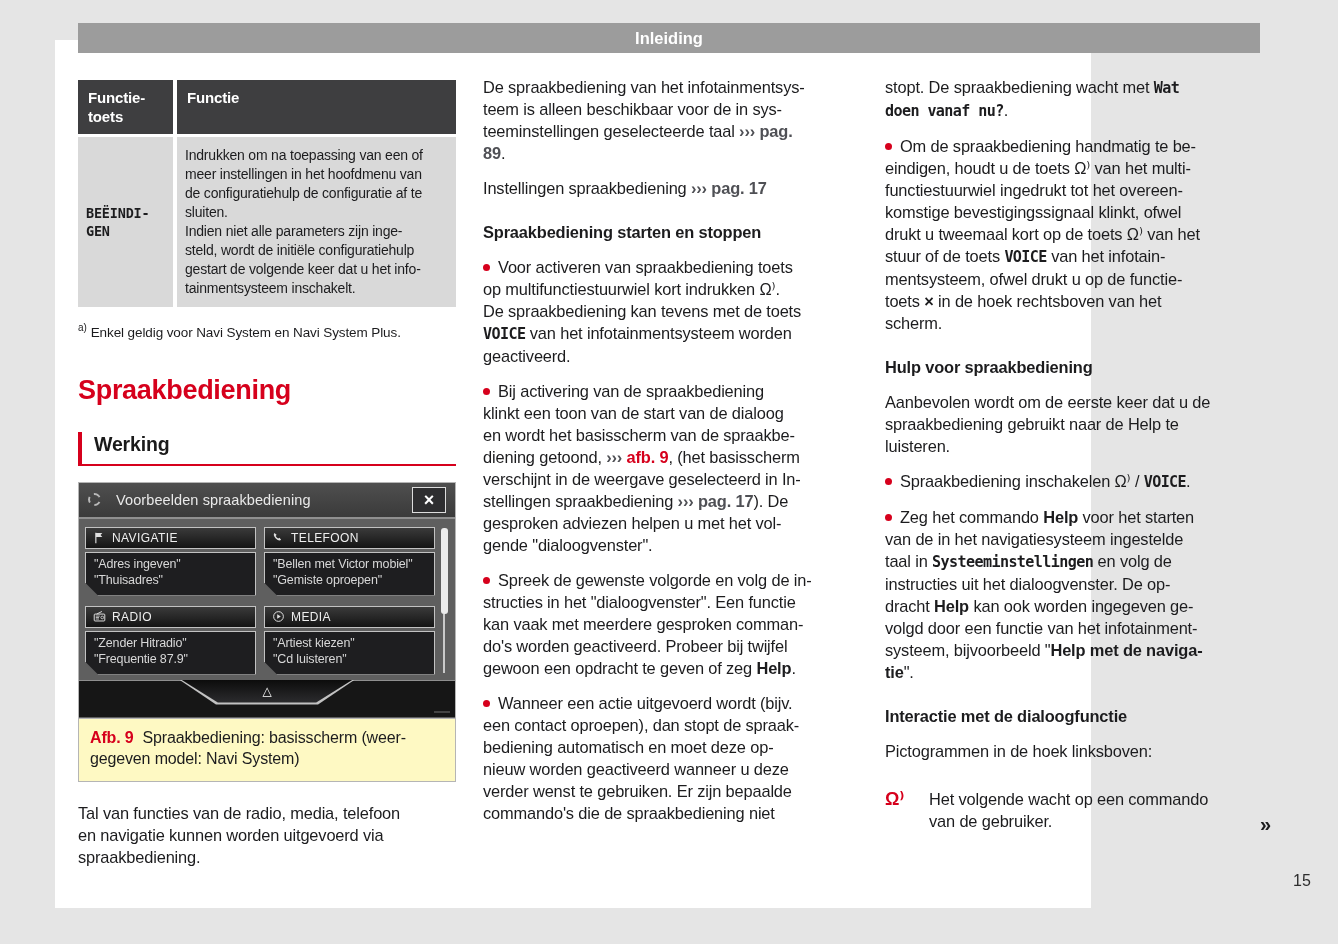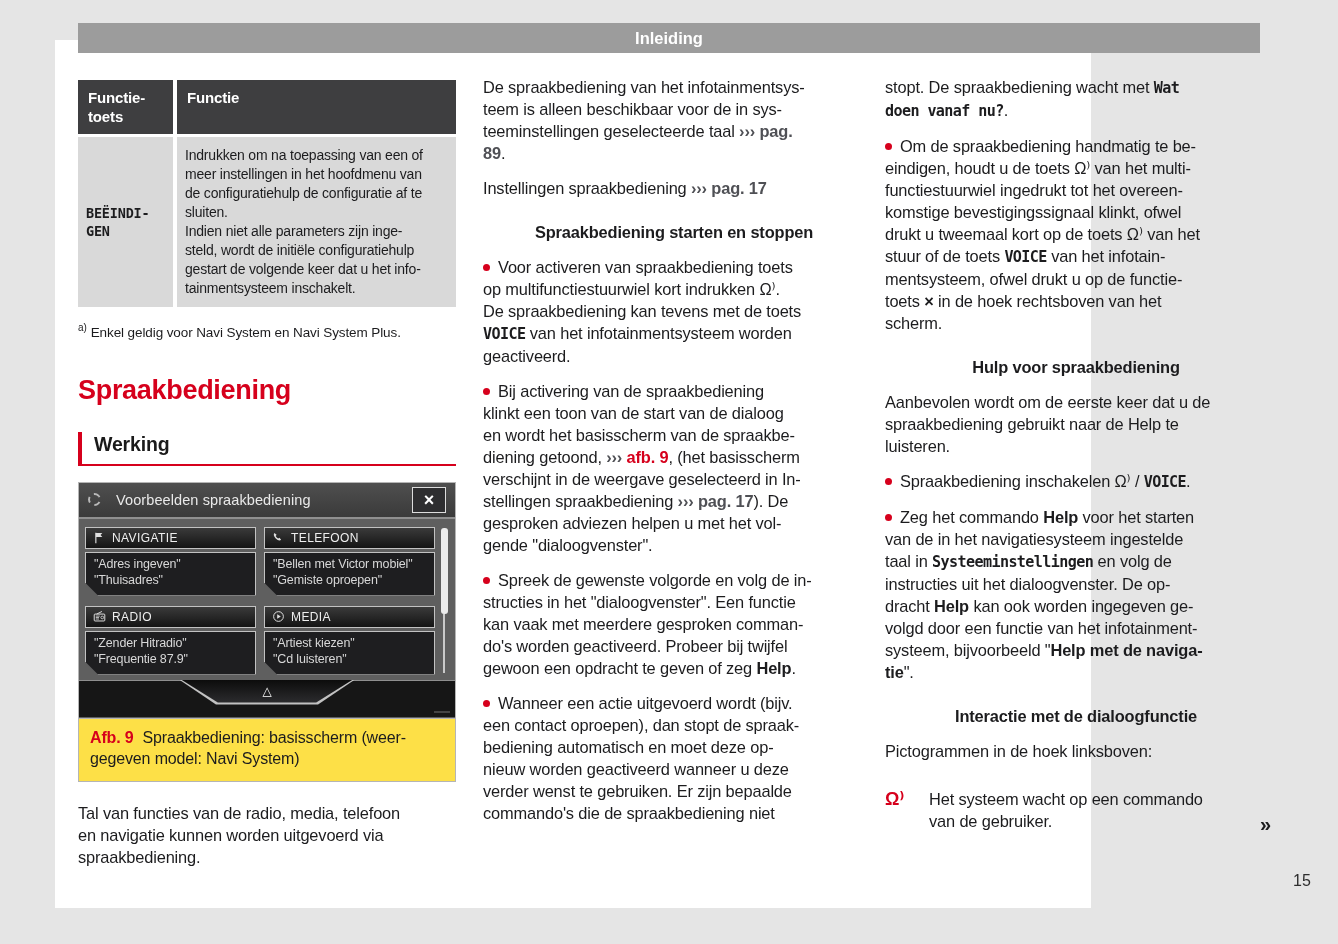--- a/index.html
+++ b/index.html
@@ -29,21 +29,21 @@
   .key{font-family:"DejaVu Sans Mono","Liberation Mono",monospace;font-weight:bold;font-size:13.5px;line-height:18px;white-space:pre-line;}
 
   .footnote{margin-top:10px;font-size:13.5px;letter-spacing:-0.1px;}
   .footnote sup{font-size:10px;margin-right:4px;}
 
   .section-title{margin-top:31px;font-size:27px;line-height:30px;font-weight:bold;color:var(--red);letter-spacing:-0.3px;}
   .subsection{margin-top:27px;border-left:4px solid var(--red);border-bottom:2px solid var(--red);
     padding:1px 0 9px 12px;font-size:19.5px;font-weight:bold;color:#1a1a1a;}
 
   
-  figure{margin-top:16px;border:1px solid #b5b5b5;background:#fde047;}
+  figure{margin-top:16px;border:1px solid #b5b5b5;background:#fef9c3;}
   .screen{position:relative;height:236px;background:#5f5f5f;border-bottom:1px solid #b5b5b5;overflow:hidden;}
   .scr-titlebar{height:36px;background:linear-gradient(#4f4f4f,#3a3a3a);border-bottom:2px solid #8f8f8f;
     display:flex;align-items:center;padding:0 9px;}
   .spinner{width:13px;height:13px;border:2px dashed #b9b9b9;border-radius:50%;display:inline-block;flex:none;}
   .scr-title{margin-left:15px;color:#e9e9e9;font-size:14.5px;letter-spacing:0.1px;}
   .scr-close{margin-left:auto;width:34px;height:26px;border:1px solid #ddd;background:#2e2e30;color:#fff;
     display:flex;align-items:center;justify-content:center;font-size:18px;font-weight:bold;line-height:1;}
   .scr-main{position:relative;height:161px;padding:8px 20px 16px 6px;}
   .tiles{display:grid;grid-template-columns:1fr 1fr;column-gap:8px;row-gap:10px;}
   .tile-head{height:22px;background:linear-gradient(#3a3a3a,#141414);border:1px solid #c2c2c2;
@@ -63,21 +63,21 @@
     display:flex;align-items:center;justify-content:center;color:#fff;font-size:12px;}
   .scr-code{position:absolute;right:5px;bottom:4px;background:#fff;border:1px solid #444;
     font-size:12px;line-height:16px;padding:0 7px;color:#111;}
   figcaption{padding:8px 11px 12px;font-size:16px;line-height:21px;color:#1c1c1e;}
   .cap-label{color:var(--red);font-weight:bold;margin-right:9px;}
   .cap-text{white-space:pre-line;}
   .left-para{margin-top:20px;white-space:pre-line;}
 
   
   .para{white-space:pre-line;margin-bottom:13px;}
-  .subhead{font-size:16.4px;font-weight:bold;margin:22px 0 13px;white-space:pre-line;text-align:center;}
+  .subhead{font-size:16.4px;font-weight:bold;margin:22px 0 13px;white-space:pre-line;}
   .bullet::before{content:"";display:inline-block;width:7px;height:7px;border-radius:50%;
     background:var(--red);margin-right:8px;vertical-align:2px;}
   .run-b{font-weight:bold;}
   .run-mono{font-family:"DejaVu Sans Mono","Liberation Mono",monospace;font-weight:bold;font-size:0.92em;letter-spacing:-0.6px;}
   .run-ref{font-weight:bold;color:#4f5055;}
   .run-refred{font-weight:bold;color:var(--red);}
 
   .picto-row{position:relative;display:flex;margin-top:26px;}
   .picto-symbol{flex:none;width:44px;color:var(--red);font-size:18px;font-weight:bold;}
   .picto-text{white-space:pre-line;}
@@ -254,21 +254,21 @@
 instructies uit het dialoogvenster. De op-
 dracht </span><span class="run-b">Help</span><span> kan ook worden ingegeven ge-
 volgd door een functie van het infotainment-
 systeem, bijvoorbeeld "</span><span class="run-b">Help met de naviga-
 tie</span><span>".</span></p>
       <h3 class="subhead"><span>Interactie met de dialoogfunctie</span></h3>
       <p class="para"><span>Pictogrammen in de hoek linksboven:</span></p>
 
       <div class="picto-row">
         <span class="picto-symbol">Ω⁾</span>
-        <span class="picto-text">Het systeem wacht op een commando
+        <span class="picto-text">Het volgende wacht op een commando
 van de gebruiker.</span>
         <span class="cont-mark">»</span>
       </div>
     </div>
 
   </div>
 
   <div class="chapter-bar">
     <span>Inleiding</span>
   </div>

